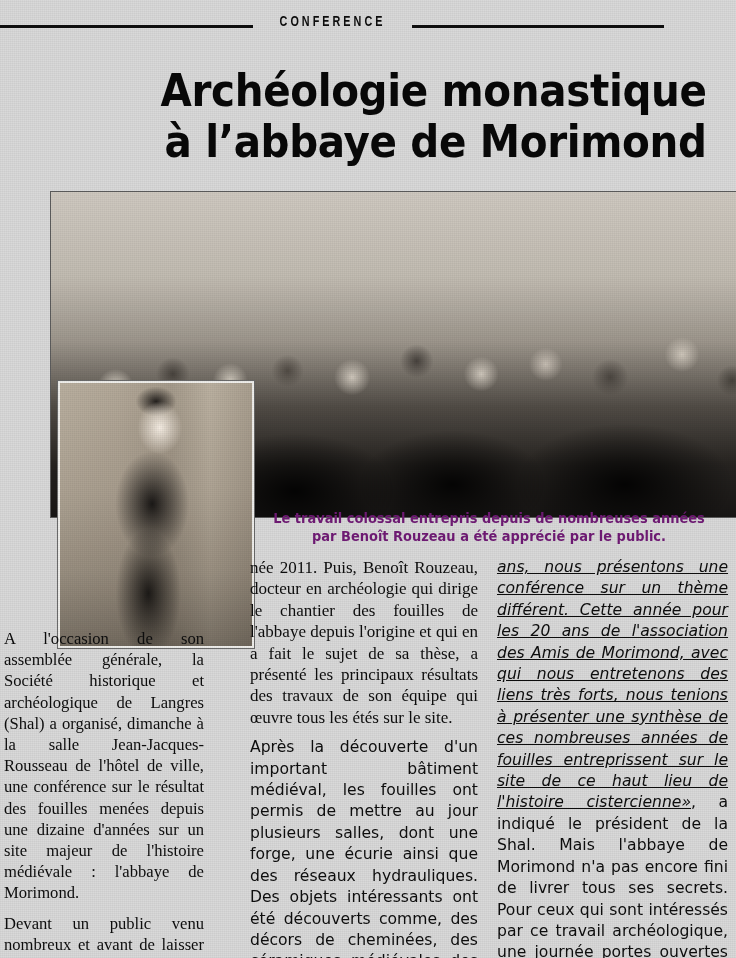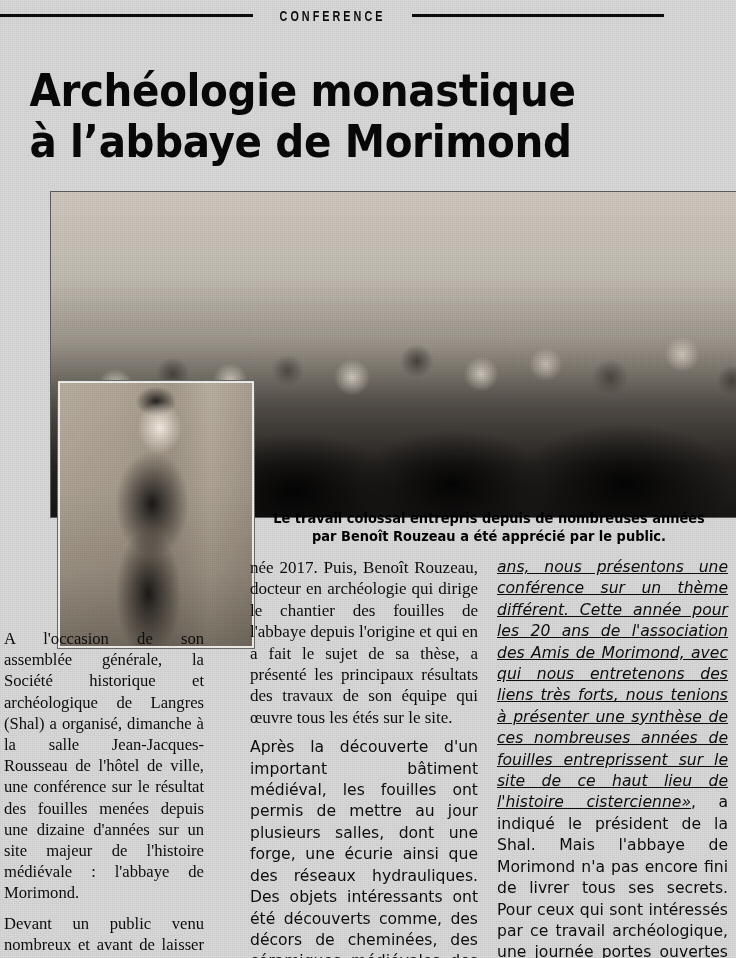--- a/index.html
+++ b/index.html
@@ -18,37 +18,37 @@
     background-image:
       repeating-linear-gradient(0deg,rgba(0,0,0,.10) 0 1px,rgba(255,255,255,.10) 1px 2px),
       repeating-linear-gradient(90deg,rgba(0,0,0,.09) 0 1px,rgba(255,255,255,.09) 1px 2px);
     mix-blend-mode:multiply;
   }
   #page{position:absolute;inset:0;z-index:5;}
 
   
   .kicker-wrap{
     position:absolute;left:0;top:2px;width:664px;height:26px;
-    display:flex;align-items:center;
+    display:flex;align-items:flex-end;
   }
   .rule{flex:1 1 auto;height:3px;background:#0d0d0d;}
   .rule.left{margin-right:6px;}
   .rule.right{margin-left:6px;}
   .kicker{
     font-family:"Liberation Sans",sans-serif;
     font-weight:700;font-size:15px;line-height:15px;
     letter-spacing:4.2px;
     transform:scaleX(.72);transform-origin:center;
     white-space:nowrap;color:#0d0d0d;
   }
 
   
   .headline{
     position:absolute;left:0;top:36px;width:736px;
-    text-align:left;
+    text-align:right;
     font-family:"DejaVu Sans",sans-serif;
     font-weight:700;
     font-size:44px;
     line-height:51px;
     letter-spacing:-0.4px;
     color:#080808;
   }
   .headline .hl{
     display:block;
     transform:scaleX(.92);
@@ -97,21 +97,21 @@
   }
 
   
   .caption{
     position:absolute;left:250px;top:510px;width:478px;
     text-align:center;
     font-family:"DejaVu Sans",sans-serif;
     font-weight:700;
     font-size:13.4px;
     line-height:18px;
-    color:#000000;
+    color:#701a75;
   }
   .caption .cl{display:block;white-space:nowrap;transform:scaleX(.97);transform-origin:center;}
 
   
   .col{
     position:absolute;
     text-align:justify;
     color:#0d0d0d;
   }
   .col p{margin:0 0 9px 0;}
@@ -163,21 +163,21 @@
     <span class="cl">Le travail colossal entrepris depuis de nombreuses années</span>
     <span class="cl">par Benoît Rouzeau a été apprécié par le public.</span>
   </div>
 
   <div class="col" id="col-1">
     <p>A l'occasion de son assemblée générale, la Société historique et archéologique de Langres (Shal) a organisé, dimanche à la salle Jean-Jacques-Rousseau de l'hôtel de ville, une conférence sur le résultat des fouilles menées depuis une dizaine d'années sur un site majeur de l'histoire médiévale : l'abbaye de Morimond.</p>
     <p>Devant un public venu nombreux et avant de laisser la place au conférencier, Pierre Gariot, président de la Shal, ainsi que le trésorier, ont présenté les bilans des activités ainsi que les finances de la Société pour l'an-</p>
   </div>
 
   <div class="col" id="col-2">
-    <p class="serif-para">née 2017. Puis, Benoît Rouzeau, docteur en archéologie qui dirige le chantier des fouilles de l'abbaye depuis l'origine et qui en a fait le sujet de sa thèse, a présenté les principaux résultats des travaux de son équipe qui œuvre tous les étés sur le site.</p>
+    <p class="serif-para">née 2011. Puis, Benoît Rouzeau, docteur en archéologie qui dirige le chantier des fouilles de l'abbaye depuis l'origine et qui en a fait le sujet de sa thèse, a présenté les principaux résultats des travaux de son équipe qui œuvre tous les étés sur le site.</p>
     <p class="sans-para"><span>Après la découverte d'un important bâtiment médiéval, les fouilles ont permis de mettre au jour plusieurs salles, dont une forge, une écurie ainsi que des réseaux hydrauliques. Des objets intéressants ont été découverts comme, des décors de cheminées, des céramiques médiévales des XIII</span></p>
   </div>
 
   <div class="col" id="col-3">
     <p><span class="quote">ans, nous présentons une conférence sur un thème différent. Cette année pour les 20 ans de l'association des Amis de Morimond, avec qui nous entretenons des liens très forts, nous tenions à présenter une synthèse de ces nombreuses années de fouilles entreprissent sur le site de ce haut lieu de l'histoire cistercienne»</span><span>, a indiqué le président de la Shal. Mais l'abbaye de Morimond n'a pas encore fini de livrer tous ses secrets. Pour ceux qui sont intéressés par ce travail archéologique, une journée portes ouvertes sera organisée cet été. Il sera possible de rencontrer l'équipe de Benoît Rouzeau lors de la campagne de fouilles qui se déroulera du 21 juillet au 14 août sur le site de Morimond.</span></p>
   </div>
 
 </div>
 
 <div id="grain"></div>

